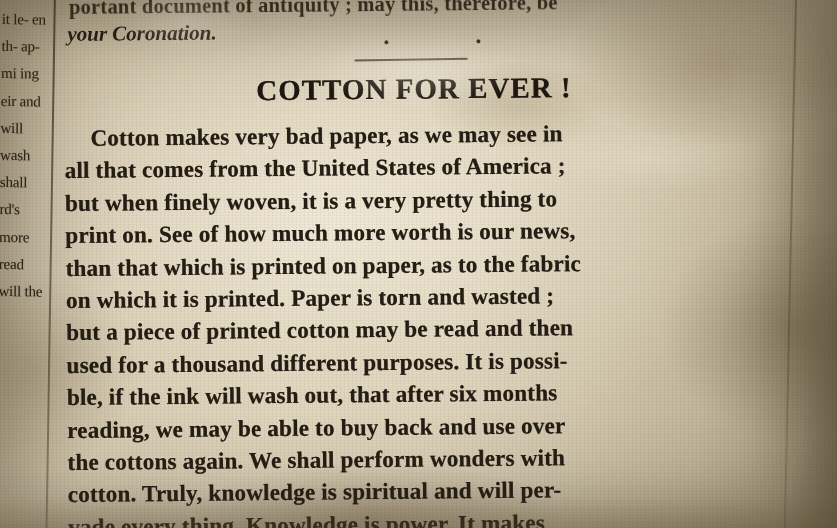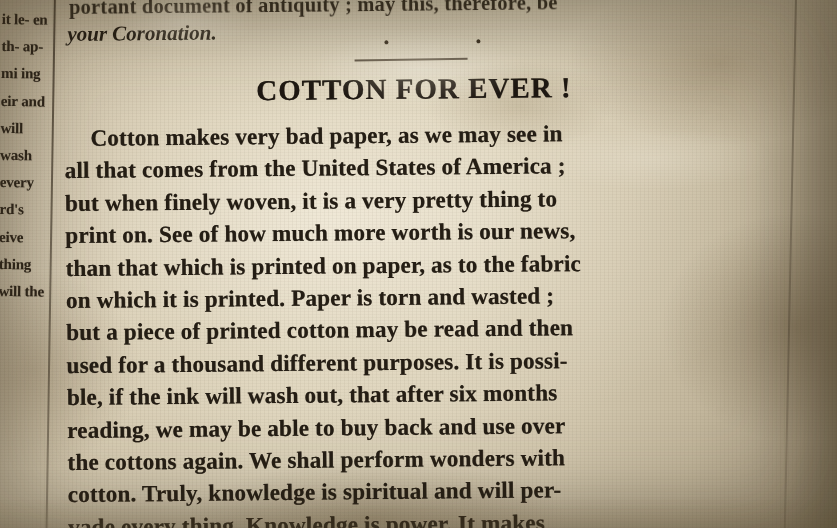--- a/index.html
+++ b/index.html
@@ -83,21 +83,21 @@
     line-height: 27.2px;
     letter-spacing: -0.2px;
     text-align: left;
     transform: rotate(0.7deg);
     transform-origin: top left;
   }
   .left-col .ln {
     white-space: nowrap;
     overflow: hidden;
     font-family: "Liberation Serif", serif;
-    font-weight: 700;
+    font-weight: 400;
     text-shadow: 0 0 1px rgba(40,32,20,0.35);
   }
 
   
   .main-col {
     position: absolute;
     left: 63px;
     top: 0px;
     width: 732px;
     height: 528px;
@@ -228,24 +228,24 @@
     <span class="ln">ap-</span>
     <span class="ln">mi</span>
     <span class="ln"></span>
     <span class="ln">ing</span>
     <span class="ln">eir</span>
     <span class="ln"></span>
     <span class="ln">and</span>
     <span class="ln">will</span>
     <span class="ln"></span>
     <span class="ln">wash</span>
-    <span class="ln">every</span>
+    <span class="ln">shall</span>
     <span class="ln">rd's</span>
-    <span class="ln">eive</span>
-    <span class="ln">thing</span>
+    <span class="ln">more</span>
+    <span class="ln">read</span>
     <span class="ln"></span>
     <span class="ln">will</span>
     <span class="ln">the</span>
   </div>
 
   <div class="main-col">
 
     <div class="topline">portant document of antiquity ; may this, therefore, be</div>
 
     <div class="coronation">

